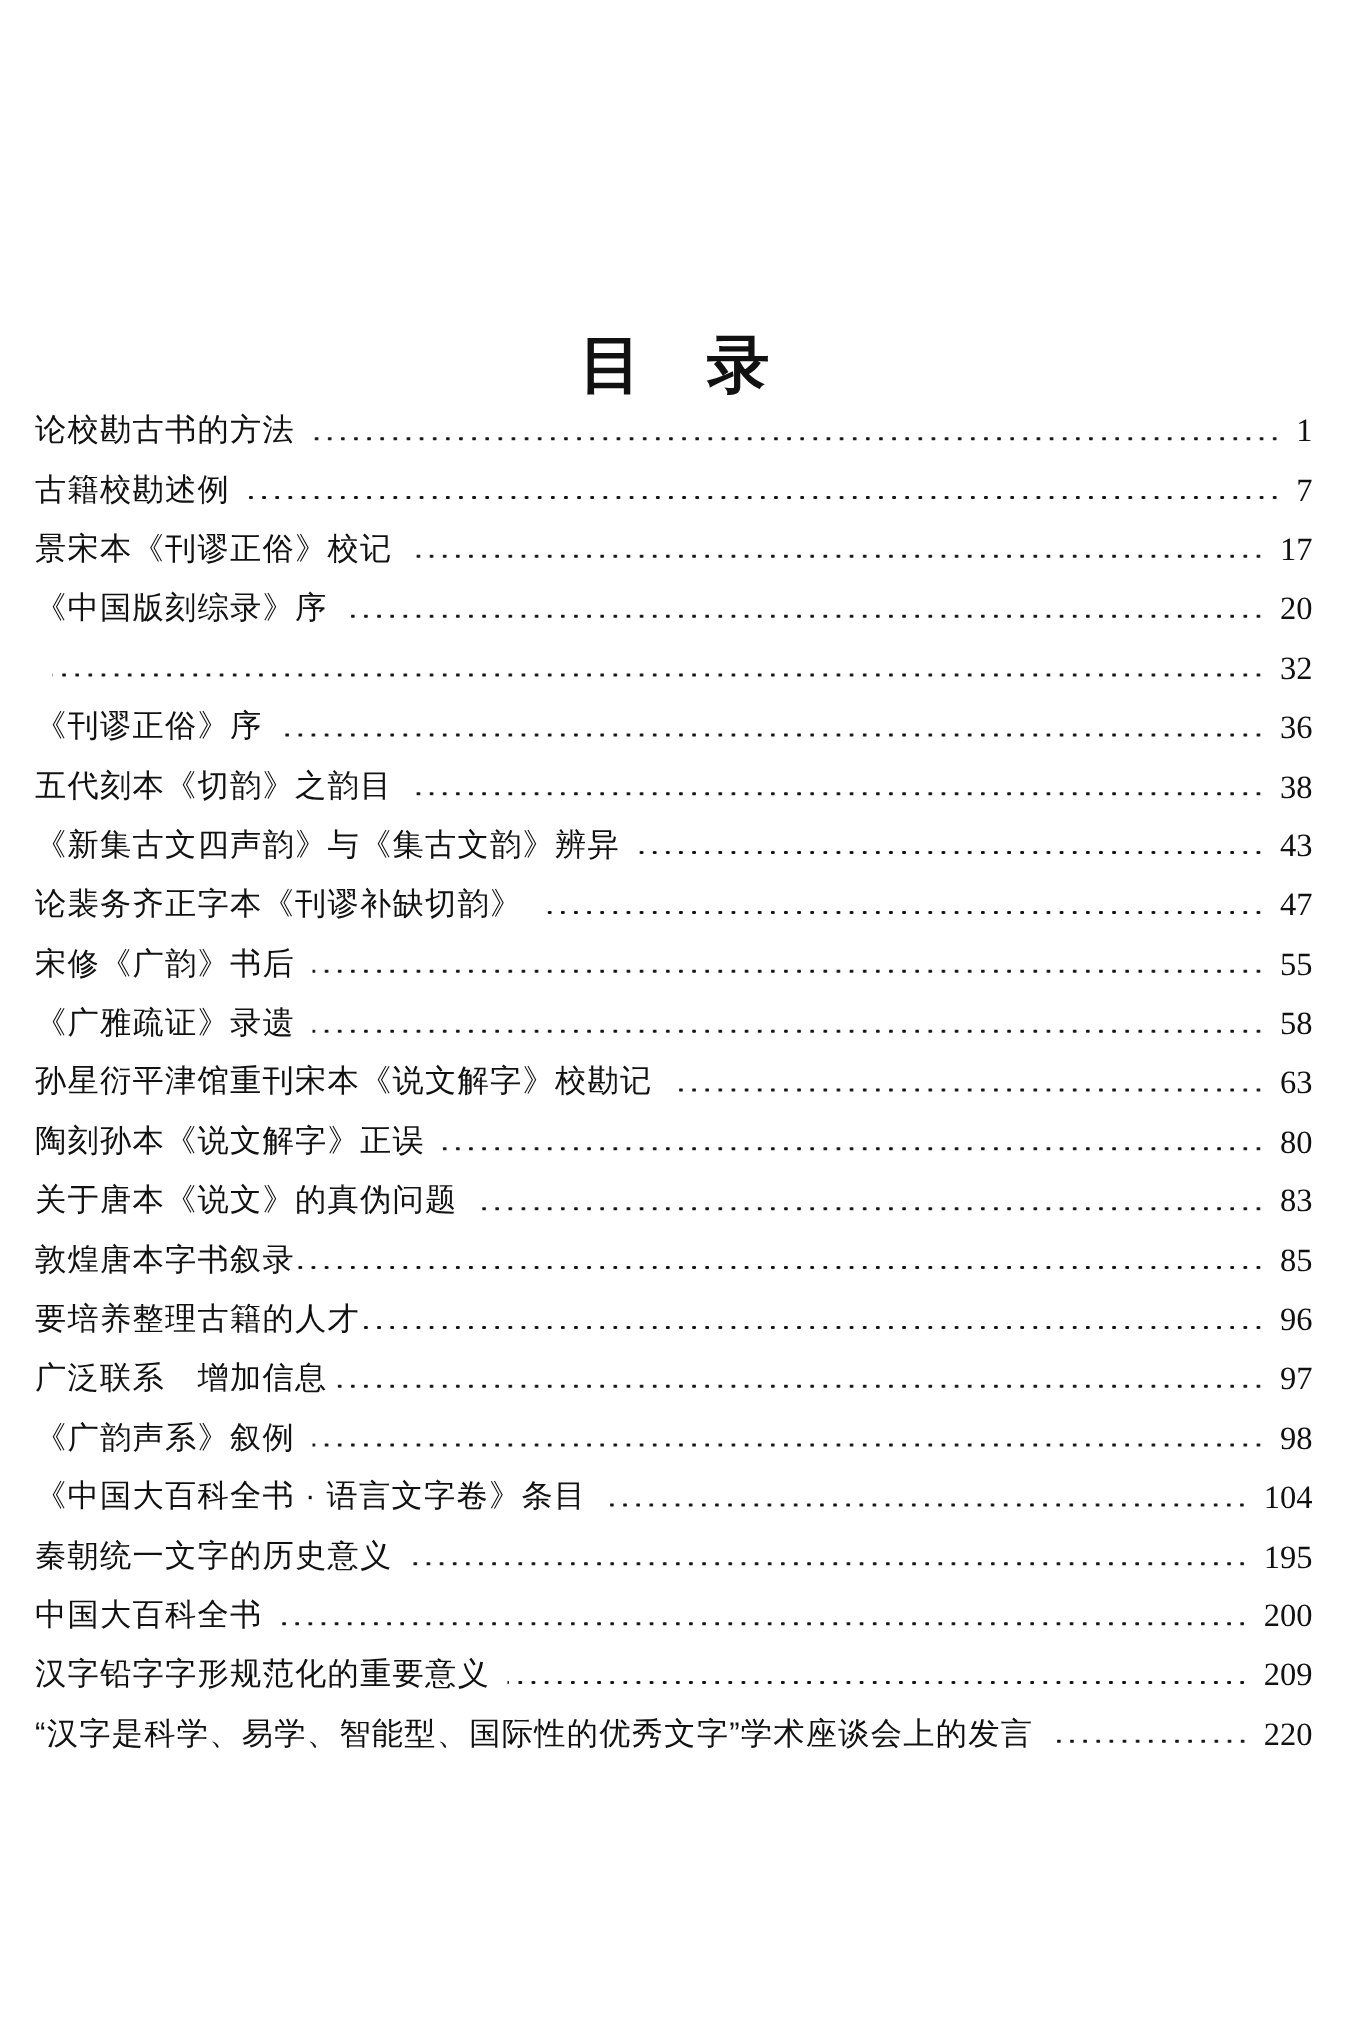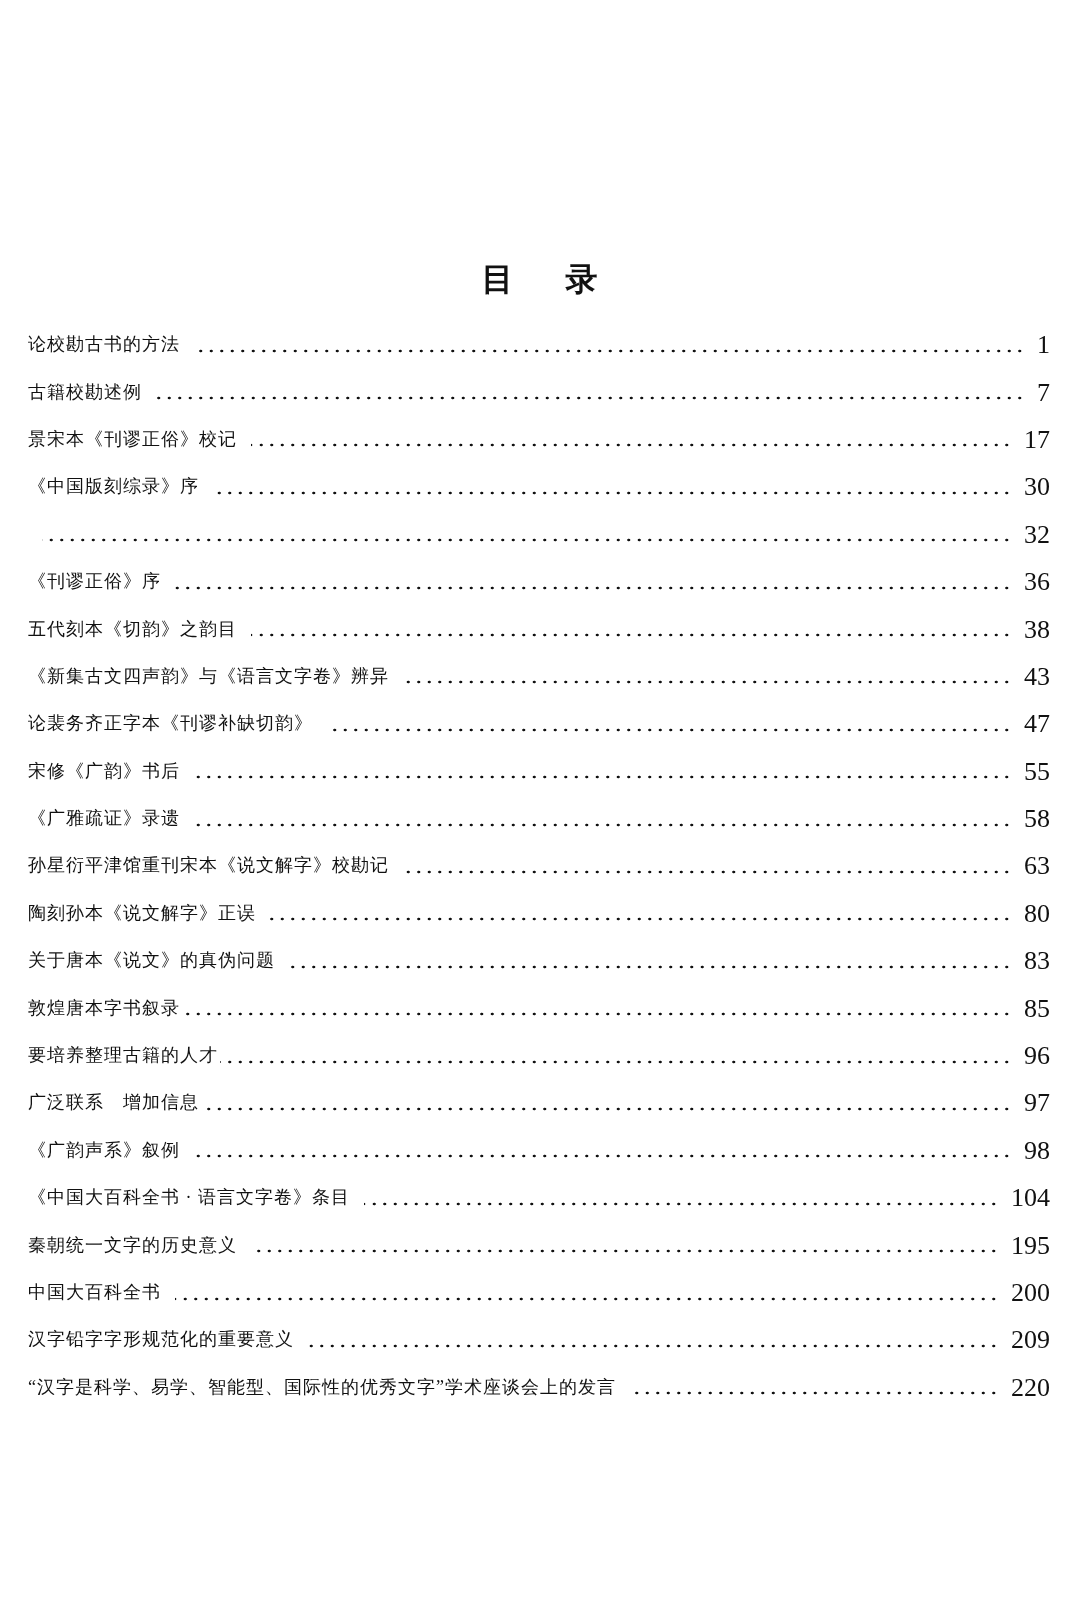--- a/index.html
+++ b/index.html
@@ -14,21 +14,21 @@
       overflow: hidden;
       color: #111111;
       font-family: "DejaVu Serif", "Liberation Serif", serif;
     }
     .page-title {
       position: absolute;
       top: 230px;
       left: 0;
       width: 1079px;
       text-align: center;
-      font-size: 32px;
+      font-size: 50px;
       font-weight: bold;
       letter-spacing: 52px;
       text-indent: 52px;
       line-height: 56px;
       font-family: "DejaVu Sans", "Liberation Sans", sans-serif;
     }
     .toc {
       position: absolute;
       top: 321px;
       left: 28px;
@@ -41,22 +41,22 @@
       display: flex;
       align-items: center;
       height: 47.4px;
       font-size: 26px;
       line-height: 47px;
       white-space: nowrap;
       cursor: pointer;
     }
     .toc-title {
       flex: 0 0 auto;
-      font-family: Liberation Serif, serif;
-      font-size: 18px;
+      font-family: Liberation Sans, sans-serif;
+      font-size: 25px;
       letter-spacing: 1px;
     }
     .toc-leader {
       flex: 1 1 auto;
       margin: 0 12px 0 14px;
       height: 4px;
       align-self: center;
       margin-top: 12px;
       background-image: radial-gradient(circle, #111 1.3px, transparent 1.6px);
       background-size: 10.5px 4px;
@@ -91,38 +91,38 @@
       <span class="toc-page">7</span>
     </li>
   <li class="toc-entry">
       <span class="toc-title">景宋本《刊谬正俗》校记</span>
       <span class="toc-leader"></span>
       <span class="toc-page">17</span>
     </li>
   <li class="toc-entry">
       <span class="toc-title">《中国版刻综录》序</span>
       <span class="toc-leader"></span>
-      <span class="toc-page">30</span>
+      <span class="toc-page">20</span>
     </li>
   <li class="toc-entry">
       <span class="toc-leader"></span>
       <span class="toc-page">32</span>
     </li>
   <li class="toc-entry">
       <span class="toc-title">《刊谬正俗》序</span>
       <span class="toc-leader"></span>
       <span class="toc-page">36</span>
     </li>
   <li class="toc-entry">
       <span class="toc-title">五代刻本《切韵》之韵目</span>
       <span class="toc-leader"></span>
       <span class="toc-page">38</span>
     </li>
   <li class="toc-entry">
-      <span class="toc-title">《新集古文四声韵》与《语言文字卷》辨异</span>
+      <span class="toc-title">《新集古文四声韵》与《集古文韵》辨异</span>
       <span class="toc-leader"></span>
       <span class="toc-page">43</span>
     </li>
   <li class="toc-entry">
       <span class="toc-title">论裴务齐正字本《刊谬补缺切韵》</span>
       <span class="toc-leader"></span>
       <span class="toc-page">47</span>
     </li>
   <li class="toc-entry">
       <span class="toc-title">宋修《广韵》书后</span>

